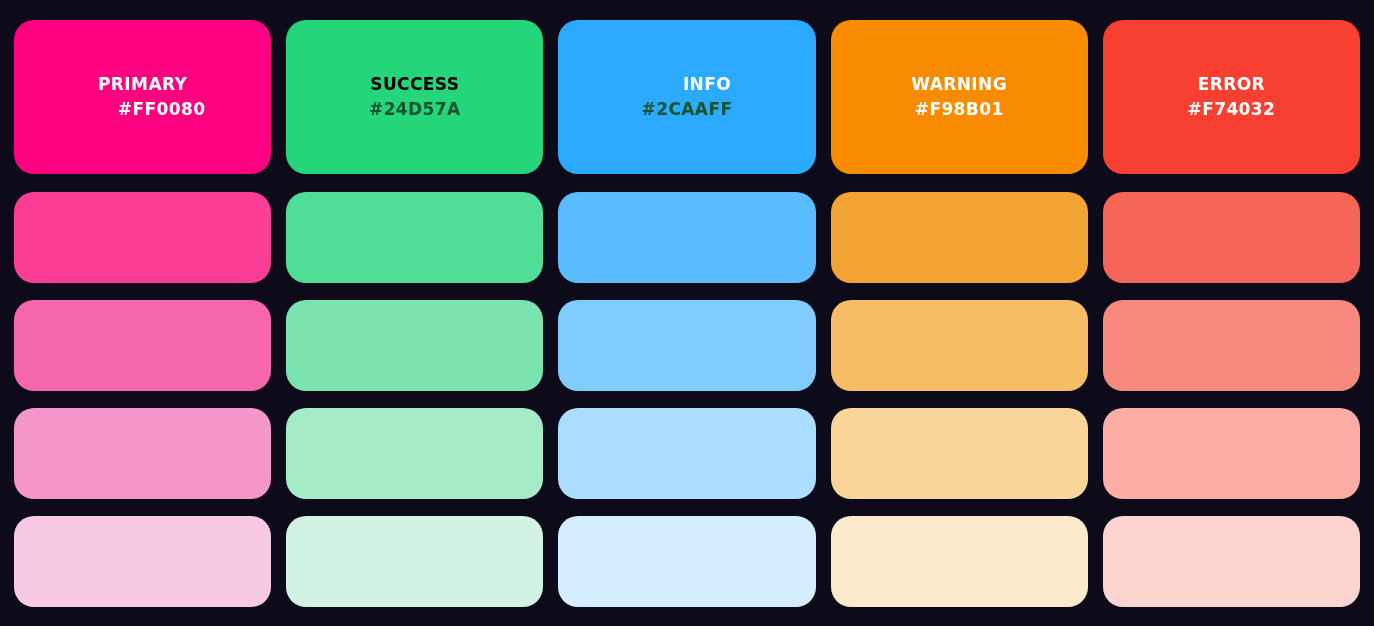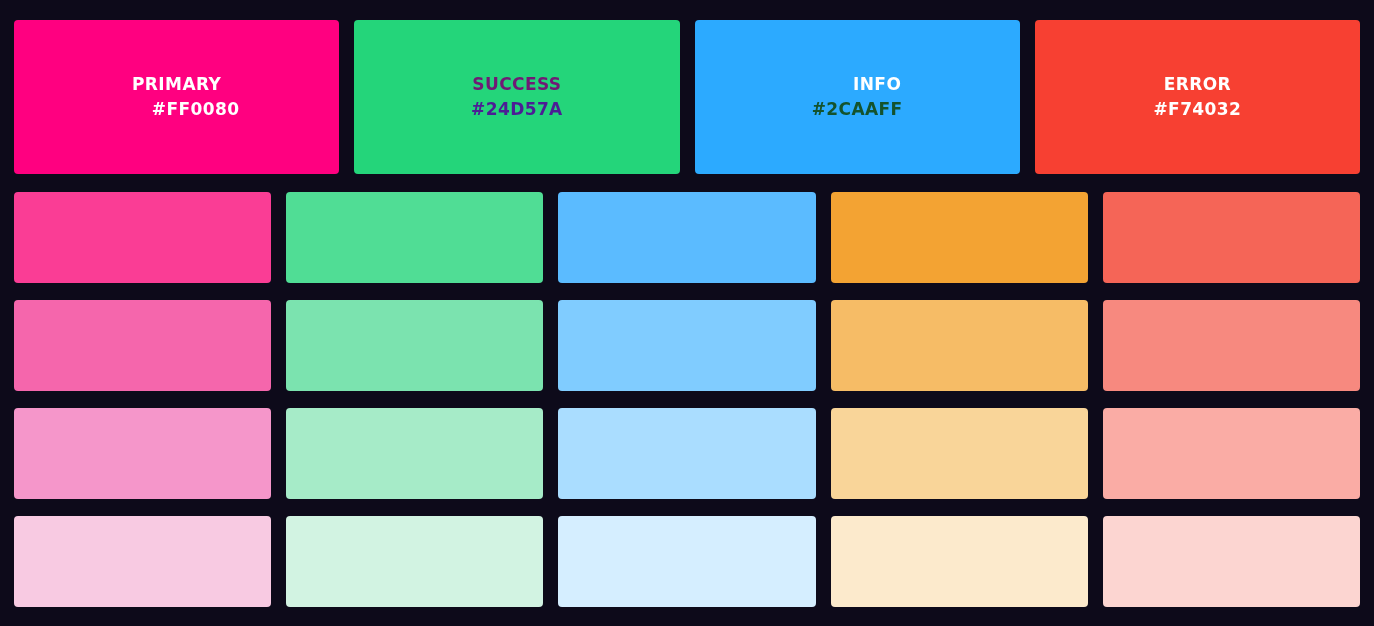--- a/index.html
+++ b/index.html
@@ -38,21 +38,21 @@
     height: 91px;
     margin-bottom: 17px;
   }
 
   .row-tint.row-last {
     margin-bottom: 0;
   }
 
   .swatch {
     flex: 1 1 0;
-    border-radius: 4px;
+    border-radius: 20px;
     margin-right: 15px;
     display: flex;
     flex-direction: column;
     align-items: center;
     justify-content: center;
   }
 
   .swatch:last-child {
     margin-right: 0;
   }
@@ -72,26 +72,30 @@
 <body style="background: rgb(13, 10, 26);">
 
 <div id="palette">
 
   <div class="row row-base">
     <div class="swatch" style="background: rgb(255, 0, 128);">
       <div class="swatch-name" style="color: rgb(255, 255, 255);">PRIMARY</div>
       <div class="swatch-hex" style="color: rgb(255, 255, 255); margin-left: 38px;">#FF0080</div>
     </div>
     <div class="swatch" style="background: rgb(36, 213, 122);">
-      <div class="swatch-name" style="color: #701a75;">SUCCESS</div>
-      <div class="swatch-hex" style="color: #4c1d95;">#24D57A</div>
+      <div class="swatch-name" style="color: #000000;">SUCCESS</div>
+      <div class="swatch-hex" style="color: #14532d;">#24D57A</div>
     </div>
     <div class="swatch" style="background: rgb(44, 170, 255);">
       <div class="swatch-name" style="color: rgb(255, 255, 255); margin-left: 40px;">INFO</div>
       <div class="swatch-hex" style="color: #14532d;">#2CAAFF</div>
+    </div>
+    <div class="swatch" style="background: rgb(249, 139, 1);">
+      <div class="swatch-name" style="color: rgb(255, 255, 255);">WARNING</div>
+      <div class="swatch-hex" style="color: rgb(255, 255, 255);">#F98B01</div>
     </div>
     <div class="swatch" style="background: rgb(247, 64, 50);">
       <div class="swatch-name" style="color: rgb(255, 255, 255);">ERROR</div>
       <div class="swatch-hex" style="color: rgb(255, 255, 255); text-align: center;">#F74032</div>
     </div>
   </div>
 
   <div class="row row-tint">
     <div class="swatch" style="background: rgb(250, 61, 149);"></div>
     <div class="swatch" style="background: rgb(80, 221, 149);"></div>

